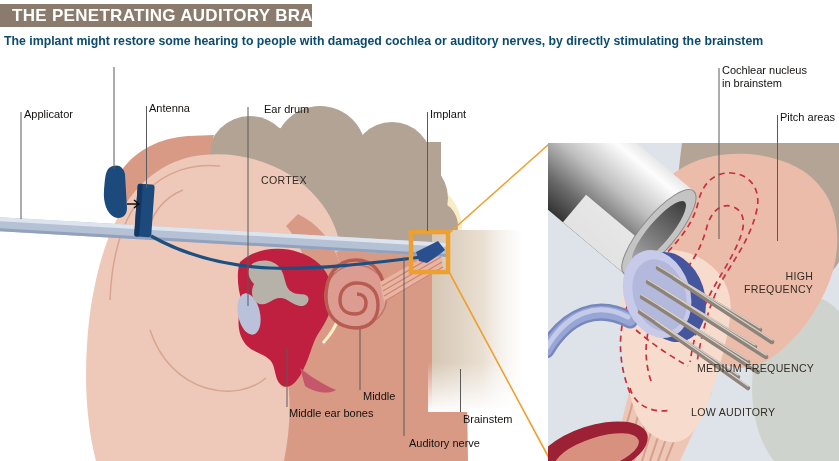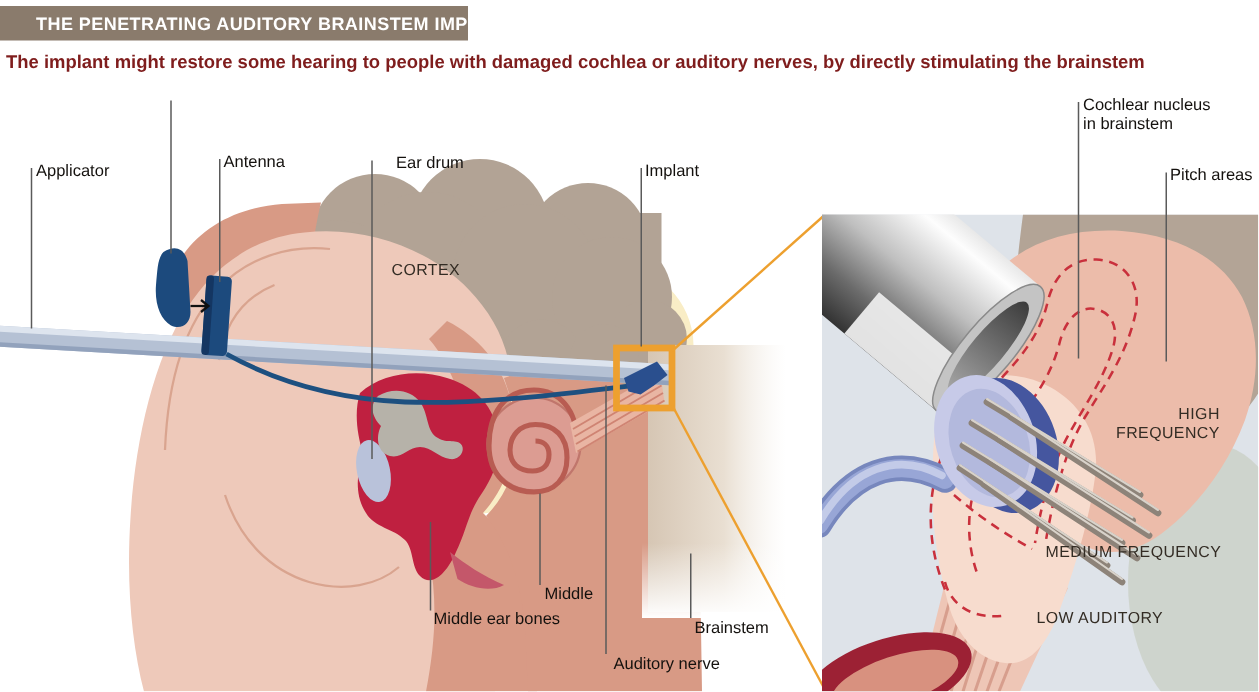--- a/index.html
+++ b/index.html
@@ -1,21 +1,21 @@
 <!DOCTYPE html>
 <html><head>
 <meta charset="utf-8">
 <style>
   html,body{margin:0;padding:0;background:#fff;}
   #stage{position:relative;width:839px;height:461px;background:#fff;overflow:hidden;
          font-family:"Liberation Sans",sans-serif;}
   #title-bar{position:absolute;left:0;top:4px;width:312px;height:23px;background:#8a7b6c;
              display:flex;align-items:center;}
-  #title-bar span{color:#fff;font-size:12px;font-weight:bold;letter-spacing:.3px;padding-left:24px;white-space:nowrap;}
-  #subtitle{position:absolute;left:4px;top:34px;width:780px;font-size:12.3px;font-weight:bold;color:#7f1d1d;}
+  #title-bar span{color:#fff;font-size:17px;font-weight:bold;letter-spacing:.3px;padding-left:12px;white-space:nowrap;}
+  #subtitle{position:absolute;left:4px;top:34px;width:780px;font-size:12.3px;font-weight:bold;color:#0c4a6e;}
   .lbl{position:absolute;font-size:11px;line-height:13px;color:#14110e;white-space:pre-line;}
   .lbl.up{font-size:10.6px;letter-spacing:.3px;color:#332c24;text-align:right;}
   svg{position:absolute;left:0;top:0;}
 </style>
 </head>
 <body>
 
 <div id="stage">
 
   <svg width="839" height="461" viewBox="0 0 839 461">

